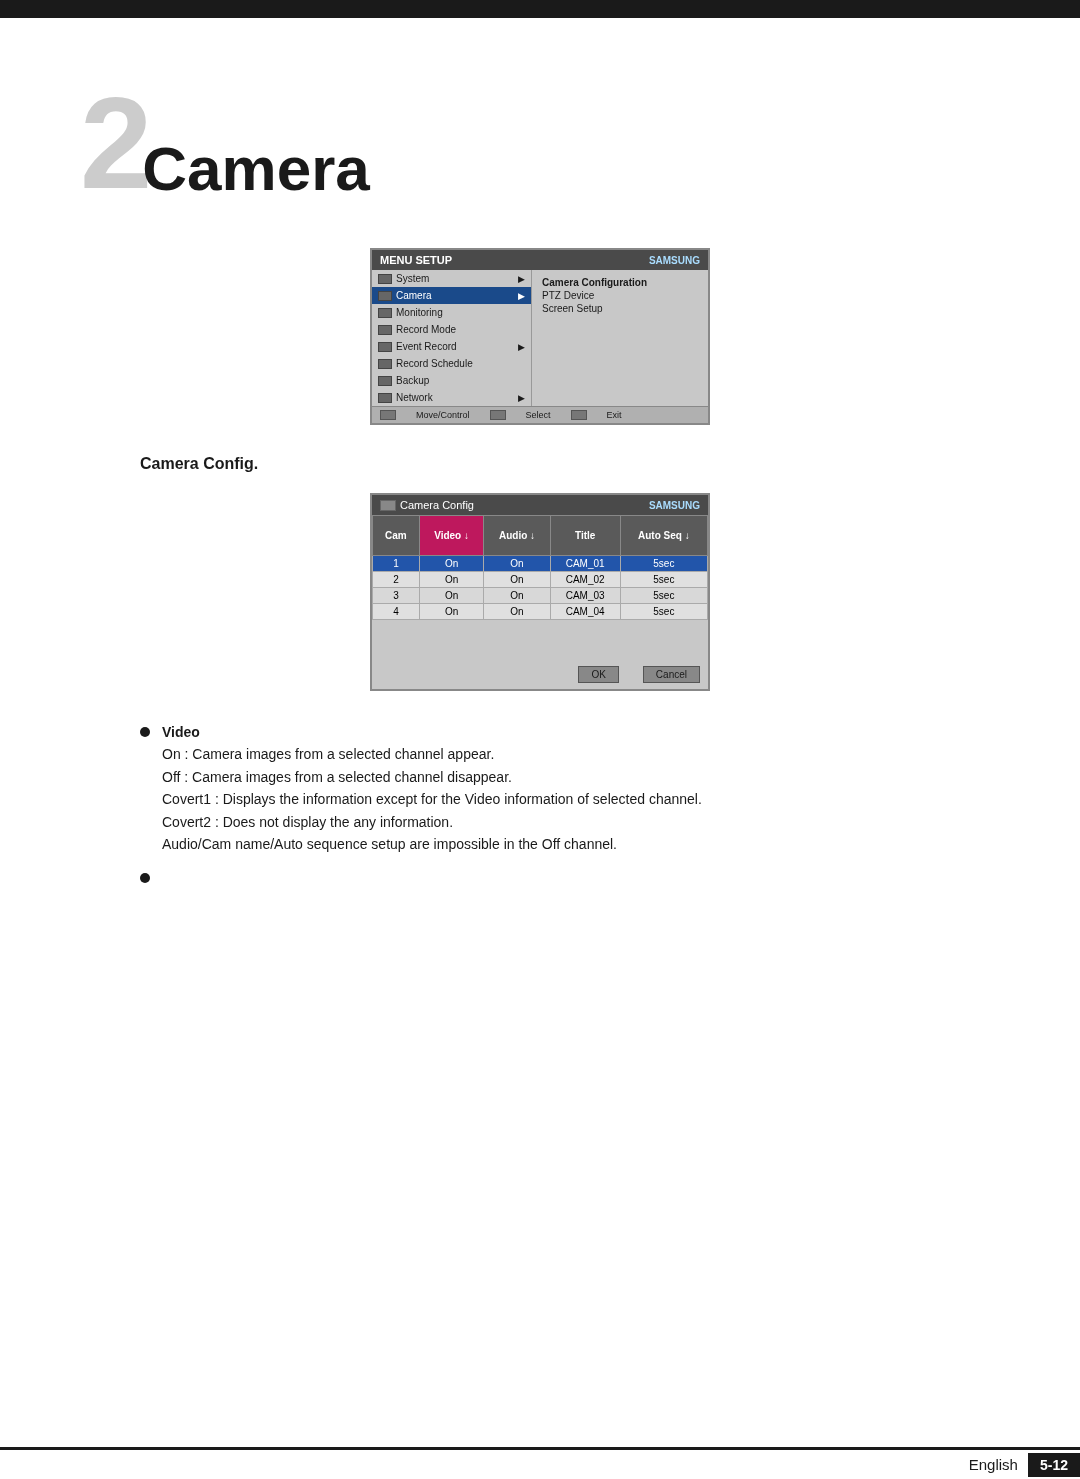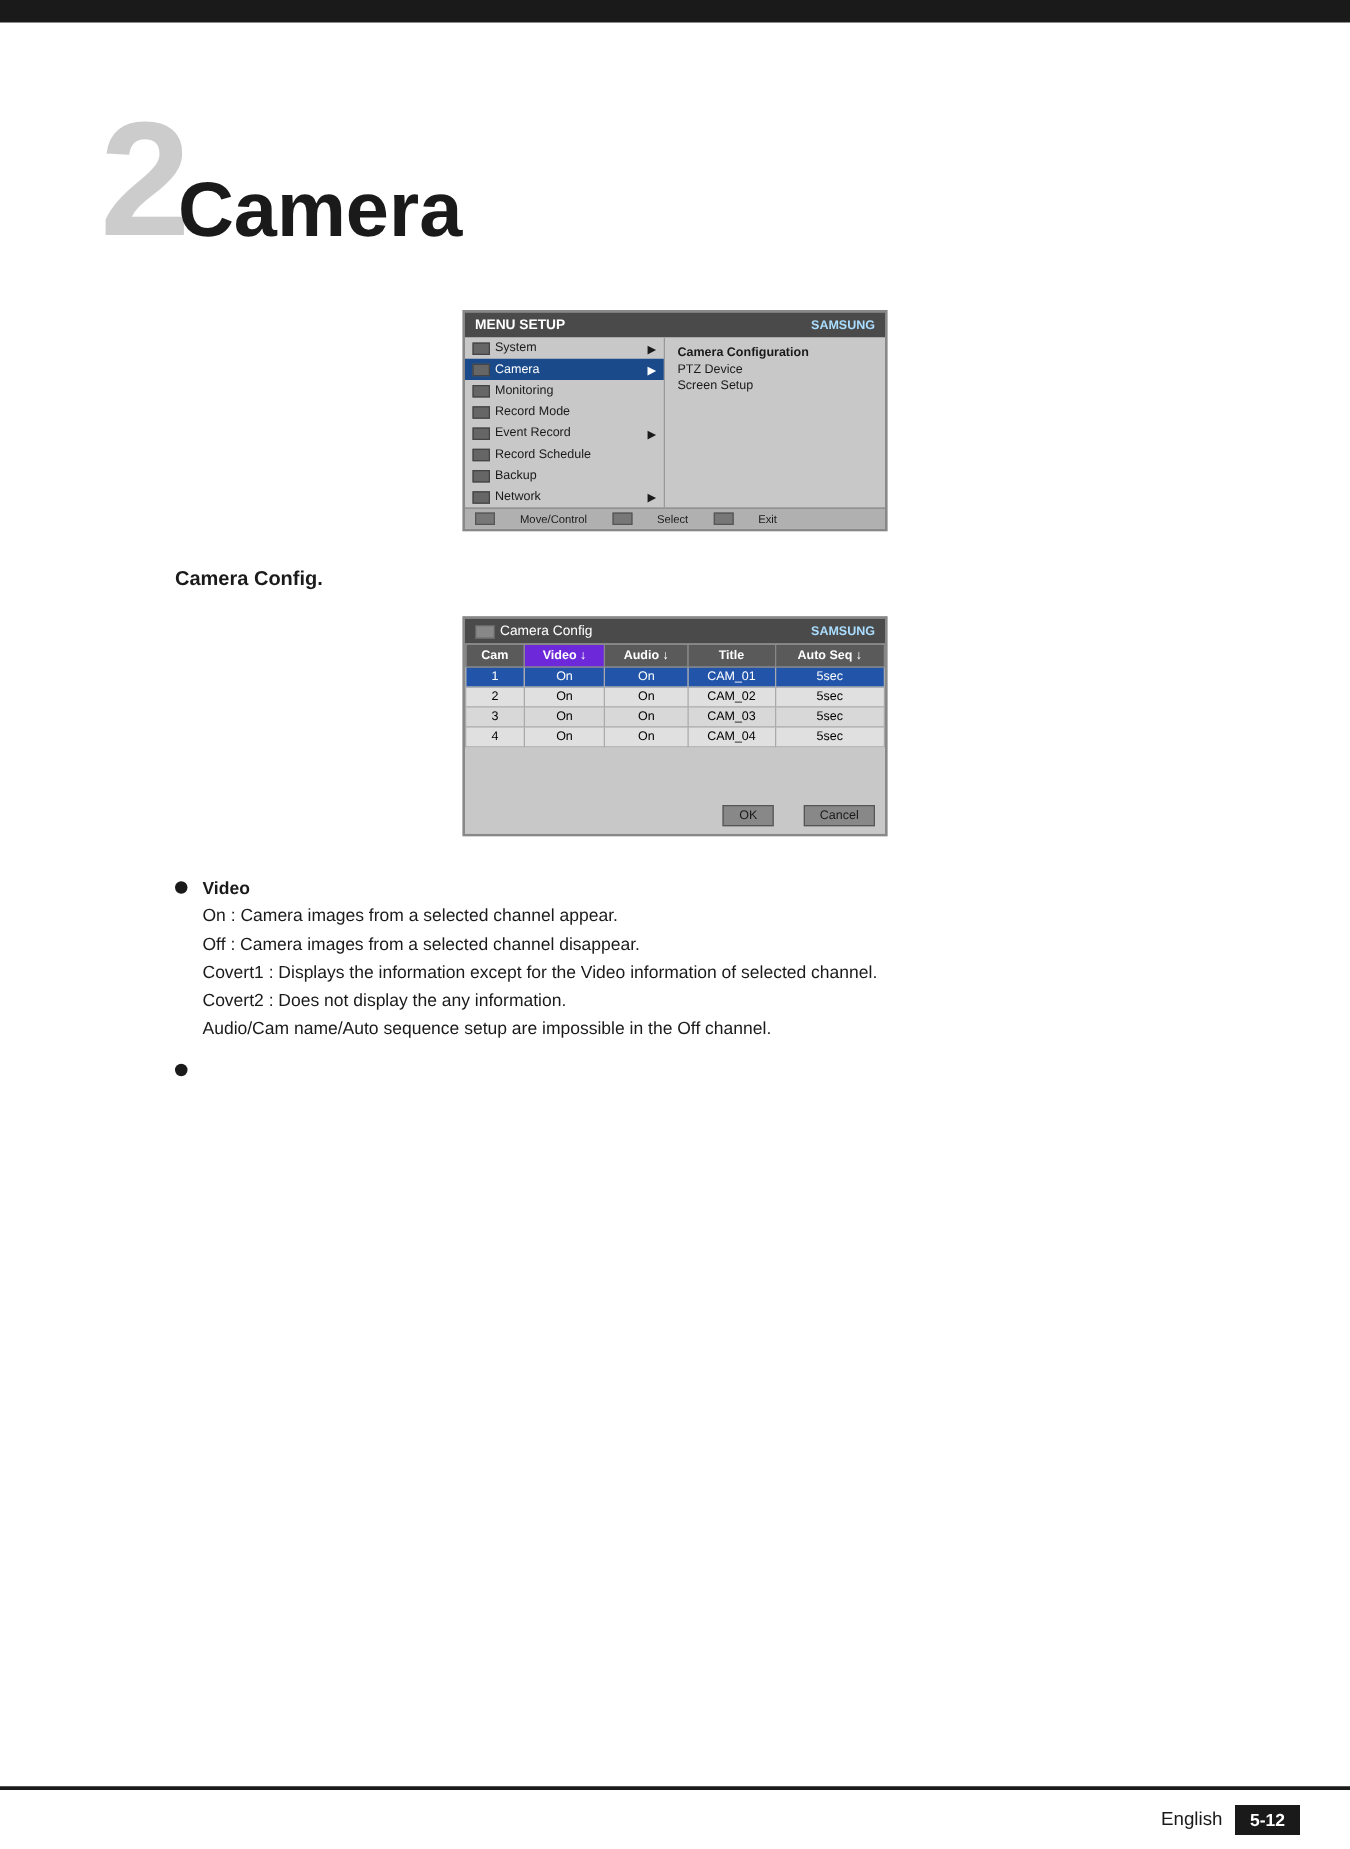--- a/index.html
+++ b/index.html
@@ -219,28 +219,28 @@
     .camera-config-table {
       width: 100%;
       border-collapse: collapse;
       background: #d8d8d8;
       font-size: 10px;
     }
 
     .camera-config-table th {
       background: #5a5a5a;
       color: white;
-      padding: 3px 6px;
+      padding: 14px 6px;
       text-align: center;
       border: 1px solid #888;
       font-size: 10px;
     }
 
     .camera-config-table th.highlighted {
-      background: #6d28d9;
+      background: #be185d;
     }
 
     .camera-config-table td {
       padding: 2px 6px;
       text-align: center;
       border: 1px solid #aaa;
       background: #e0e0e0;
       font-size: 10px;
     }
 
@@ -307,25 +307,24 @@
       color: white;
       padding: 4px 12px;
       font-size: 14px;
       font-weight: bold;
     }
 
     .bottom-footer {
       position: absolute;
       bottom: 0;
       width: 100%;
-      height: 50px;
+      height: 32px;
       display: flex;
       align-items: center;
       justify-content: flex-end;
-      padding-right: 40px;
       background: white;
       border-top: 3px solid #1a1a1a;
     }
 
     .page-number-container {
       display: flex;
       align-items: center;
       gap: 6px;
     }
   </style>

